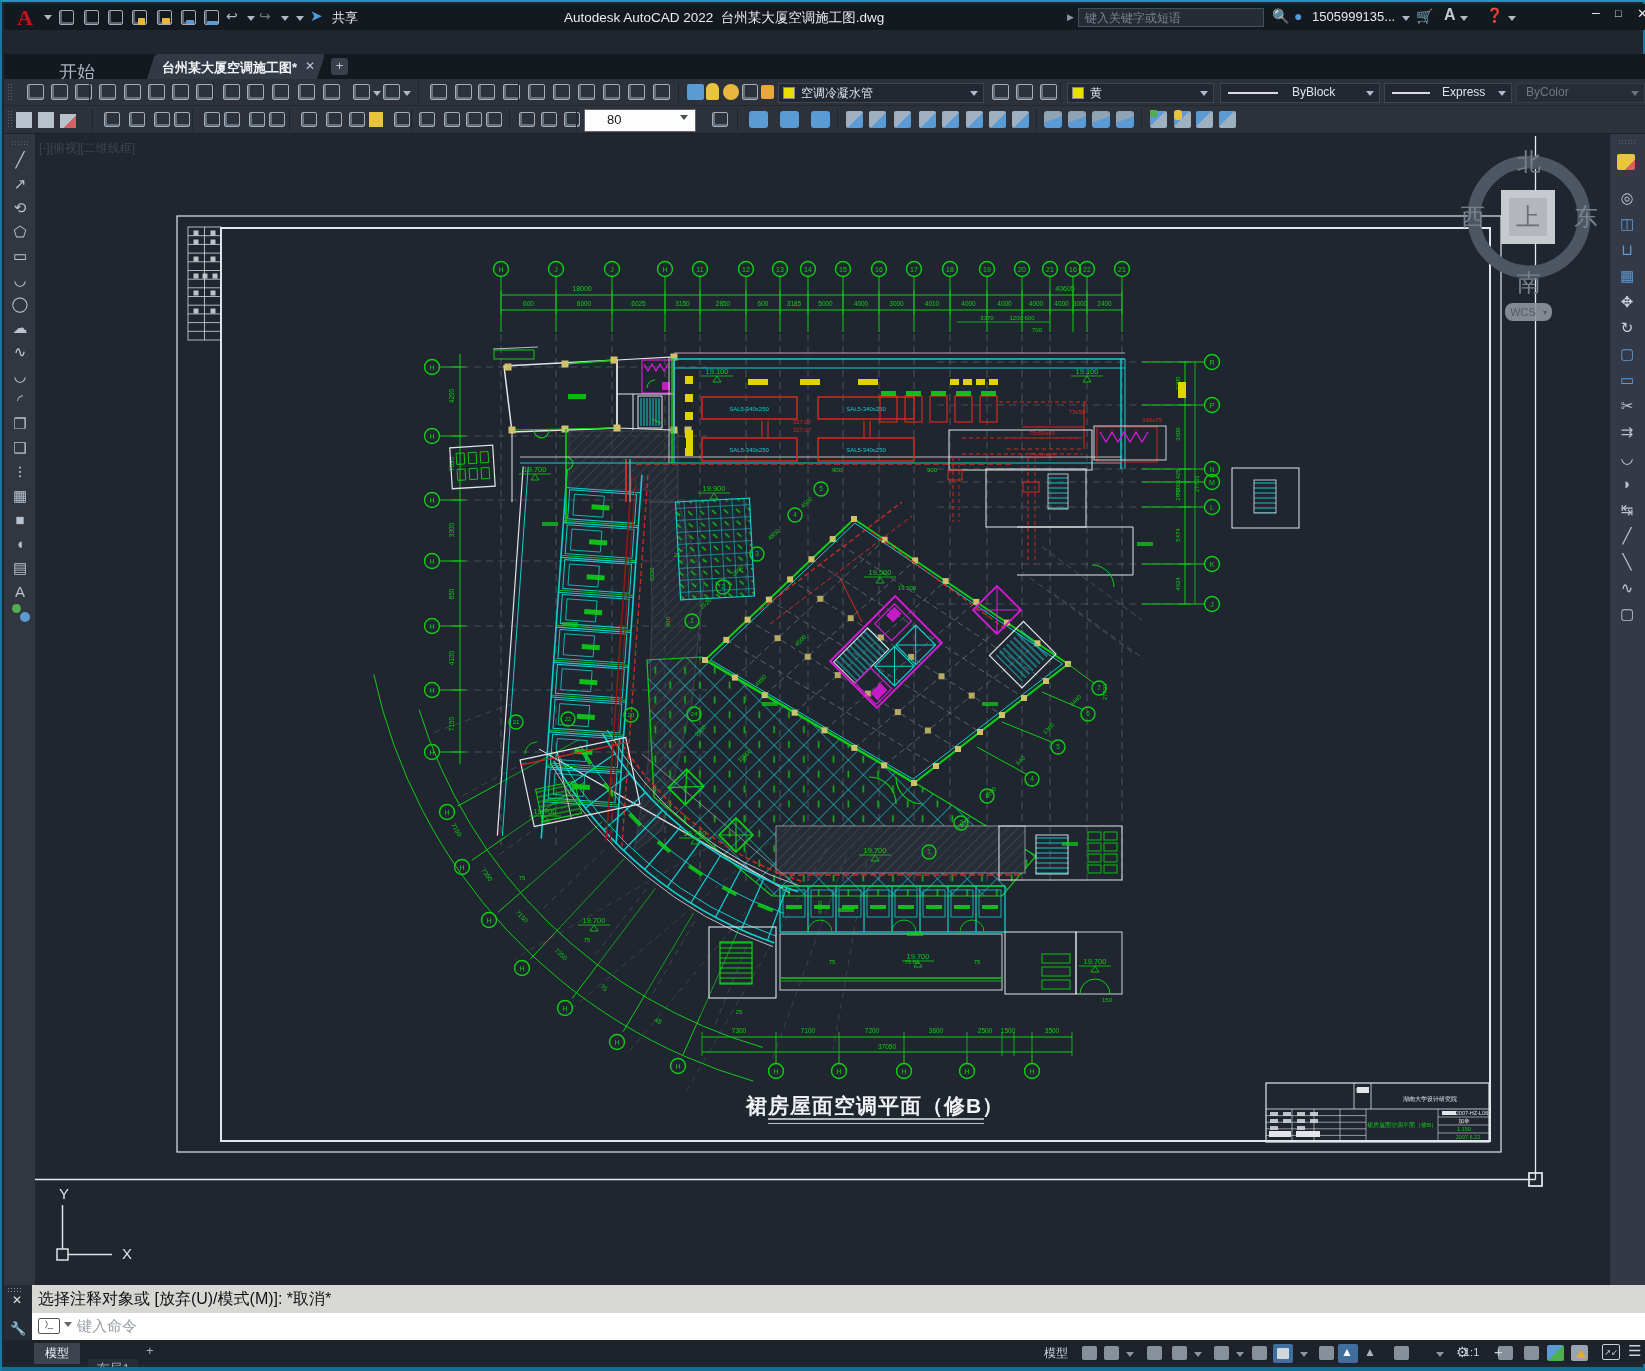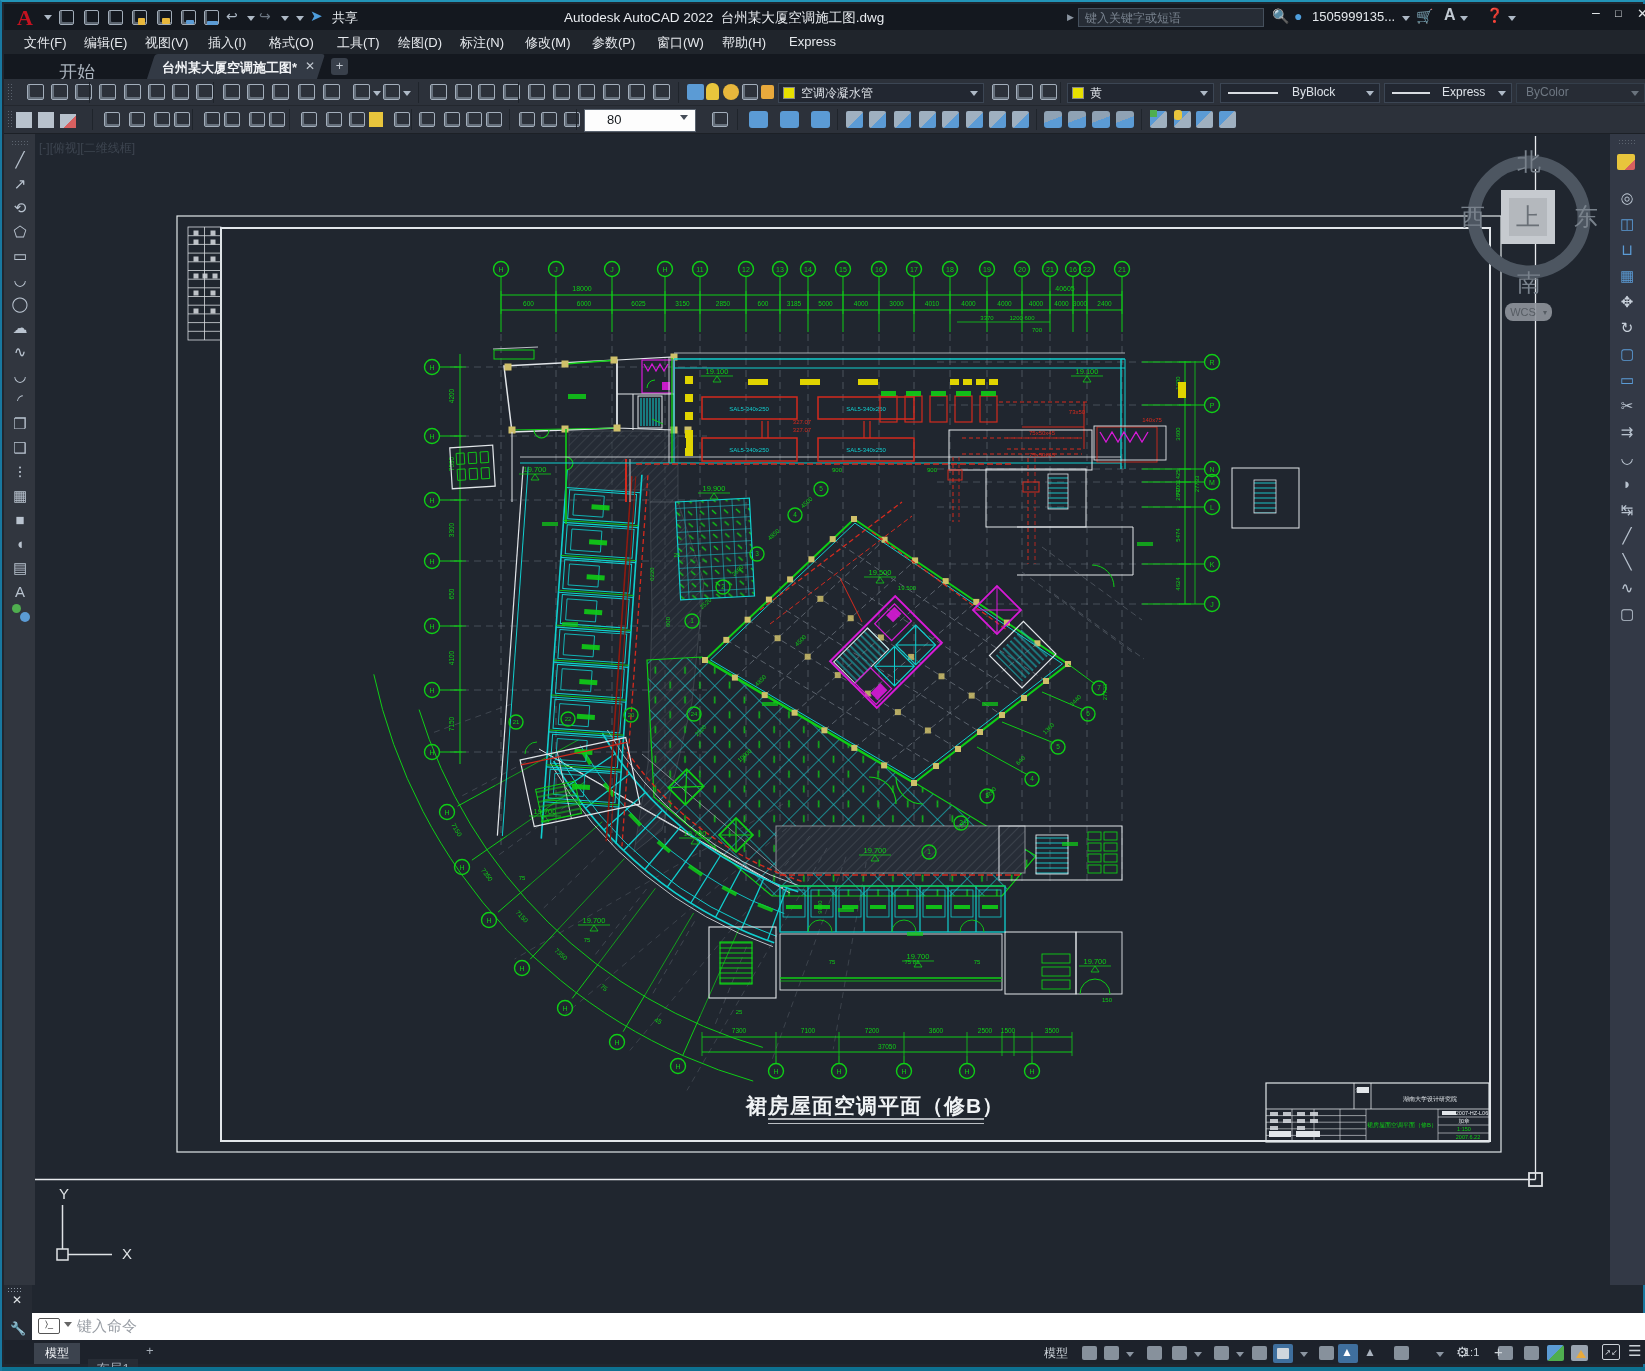--- a/index.html
+++ b/index.html
@@ -61,35 +61,20 @@
 <div class="tbgly" style="left:1412px;top:4px">🛒</div>
 <div style="position:absolute;left:1440px;top:2px;color:#c2cad3;font-size:16px;font-weight:bold">A</div>
       <div class="caret" style="left:1456px;top:12px"></div>
 <div class="tbgly" style="left:1482px;top:3px;color:#c2cad3">❓</div>
       <div class="caret" style="left:1504px;top:12px"></div>
 <div style="position:absolute;left:1588px;top:0px;color:#dfe3e6;font-size:14px">–</div>
 <div style="position:absolute;left:1611px;top:3px;color:#dfe3e6;font-size:11px">□</div>
 <div style="position:absolute;left:1633px;top:2px;color:#dfe3e6;font-size:13px">✕</div>
 </div>
 
-<div class="menubar">
-<div style="position:absolute;left:20px;top:4px;color:#e6e9ed;font-size:13px">文件(F)</div>
-<div style="position:absolute;left:80px;top:4px;color:#e6e9ed;font-size:13px">编辑(E)</div>
-<div style="position:absolute;left:141px;top:4px;color:#e6e9ed;font-size:13px">视图(V)</div>
-<div style="position:absolute;left:204px;top:4px;color:#e6e9ed;font-size:13px">插入(I)</div>
-<div style="position:absolute;left:265px;top:4px;color:#e6e9ed;font-size:13px">格式(O)</div>
-<div style="position:absolute;left:333px;top:4px;color:#e6e9ed;font-size:13px">工具(T)</div>
-<div style="position:absolute;left:394px;top:4px;color:#e6e9ed;font-size:13px">绘图(D)</div>
-<div style="position:absolute;left:456px;top:4px;color:#e6e9ed;font-size:13px">标注(N)</div>
-<div style="position:absolute;left:521px;top:4px;color:#e6e9ed;font-size:13px">修改(M)</div>
-<div style="position:absolute;left:588px;top:4px;color:#e6e9ed;font-size:13px">参数(P)</div>
-<div style="position:absolute;left:653px;top:4px;color:#e6e9ed;font-size:13px">窗口(W)</div>
-<div style="position:absolute;left:718px;top:4px;color:#e6e9ed;font-size:13px">帮助(H)</div>
-<div style="position:absolute;left:785px;top:4px;color:#e6e9ed;font-size:13px">Express</div>
-</div>
 
 <div class="tabbar">
 <div style="position:absolute;left:55px;top:6px;color:#aab3bd;font-size:18px">开始</div>
 <div style="position:absolute;left:147px;top:0;width:170px;height:25px;background:#333a45;transform:skewX(-18deg);border-radius:3px 3px 0 0"></div>
 <div style="position:absolute;left:158px;top:5px;color:#f0f2f5;font-size:13px;font-weight:bold">台州某大厦空调施工图*</div>
 <div style="position:absolute;left:301px;top:5px;color:#c3cad2;font-size:12px">✕</div>
 <div style="position:absolute;left:327px;top:4px;width:17px;height:17px;background:#39404b;border-radius:3px;color:#c3cad2;font-size:13px;text-align:center;line-height:16px">+</div>
 </div>
 
 <div class="toolbar1">
@@ -269,20 +254,21 @@
 <div class="ric" style="top:444px;color:#b9c3cf">∿</div>
 <div class="ric" style="top:470px;color:#b9c3cf">▢</div>
 </div>
 
 <div class="cmdhandle">
 <div style="position:absolute;left:3px;top:2px;width:14px;height:6px;background-image:radial-gradient(#8b95a1 1px,transparent 1px);background-size:3px 3px"></div>
 <div style="position:absolute;left:8px;top:8px;color:#dfe3e6;font-size:12px">✕</div>
 <div style="position:absolute;left:6px;top:36px;color:#dfe3e6;font-size:13px">🔧</div>
 </div>
 
+<div class="cmdrow1">选择注释对象或  [放弃(U)/模式(M)]:  *取消*</div>
 
 <div class="cmdrow2">
 <div style="position:absolute;left:6px;top:5px;width:22px;height:16px;border:1.5px solid #555;border-radius:2px;color:#333;font-size:9px;text-align:center">〉_</div>
 <div style="position:absolute;left:32px;top:9px;width:0;height:0;border-left:4px solid transparent;border-right:4px solid transparent;border-top:5px solid #666"></div>
 <div style="position:absolute;left:45px;top:4px;color:#999ea5;font-size:15px">键入命令</div>
 </div>
 
 <div class="statusbar">
 <div style="position:absolute;left:30px;top:3px;width:46px;height:21px;background:#3c434e;color:#f0f2f5;font-size:12px;text-align:center;line-height:20px">模型</div>
 <div style="position:absolute;left:84px;top:19px;width:50px;height:21px;color:#a6aeb8;font-size:13px;text-align:center;line-height:20px;background:#272c35">布局1</div>

